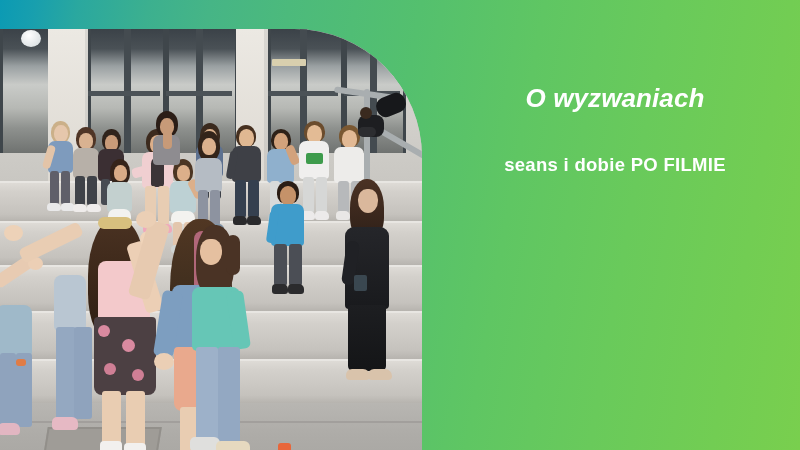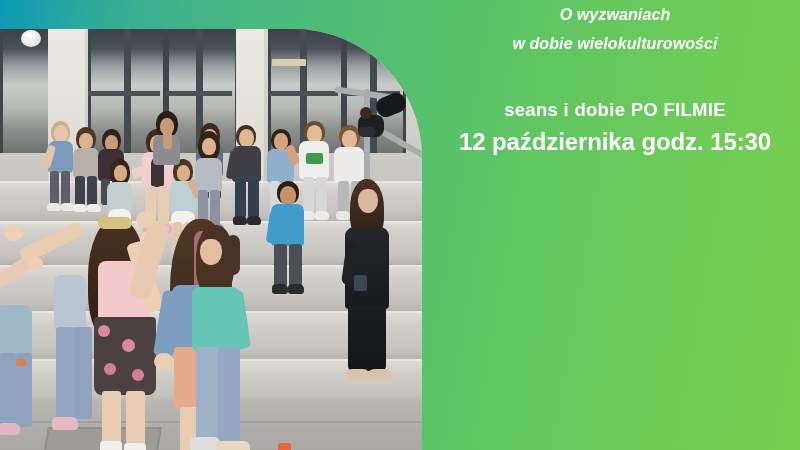--- a/index.html
+++ b/index.html
@@ -177,21 +177,22 @@
   
   #text-col{
     position:absolute;
     left:430px;top:0;width:370px;height:450px;
     display:flex;flex-direction:column;
     align-items:center;
     color:#ffffff;
     text-align:center;
   }
   #subject{
-    font-size:16px;
+    margin-top:84px;
+    font-size:26px;
     line-height:29px;
     font-weight:bold;
     font-style:italic;
     letter-spacing:.1px;
     width:330px;
   }
   #subject .ln{display:block;white-space:nowrap;}
   #kicker{
     margin-top:41px;
     font-size:18.5px;
@@ -489,20 +490,18 @@
 
       <div style="position:absolute;left:278px;top:414px;width:13px;height:9px;background:#e8663a;border-radius:3px"></div>
       <div style="position:absolute;left:16px;top:330px;width:10px;height:7px;background:#e07c46;border-radius:3px"></div>
     </div>
   </div>
 
   <div id="text-col">
 
     <div id="subject">
       <span class="ln">O wyzwaniach</span>
-      <span class="ln">w dobie wielokulturowości</span>
     </div>
 
     <div id="kicker">seans i dobie PO FILMIE</div>
-    <div id="datetime">12 października godz. 15:30</div>
   </div>
 
 </div>
 
 </body></html>

